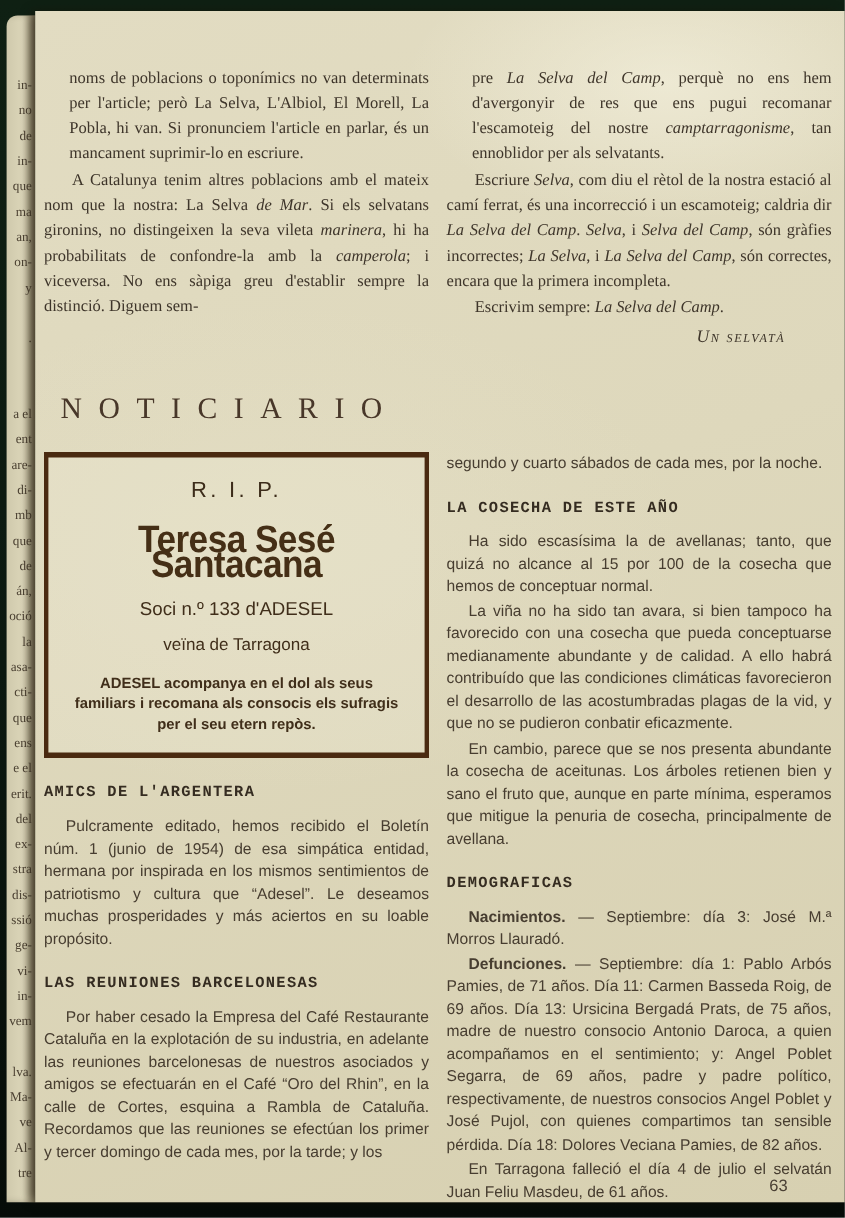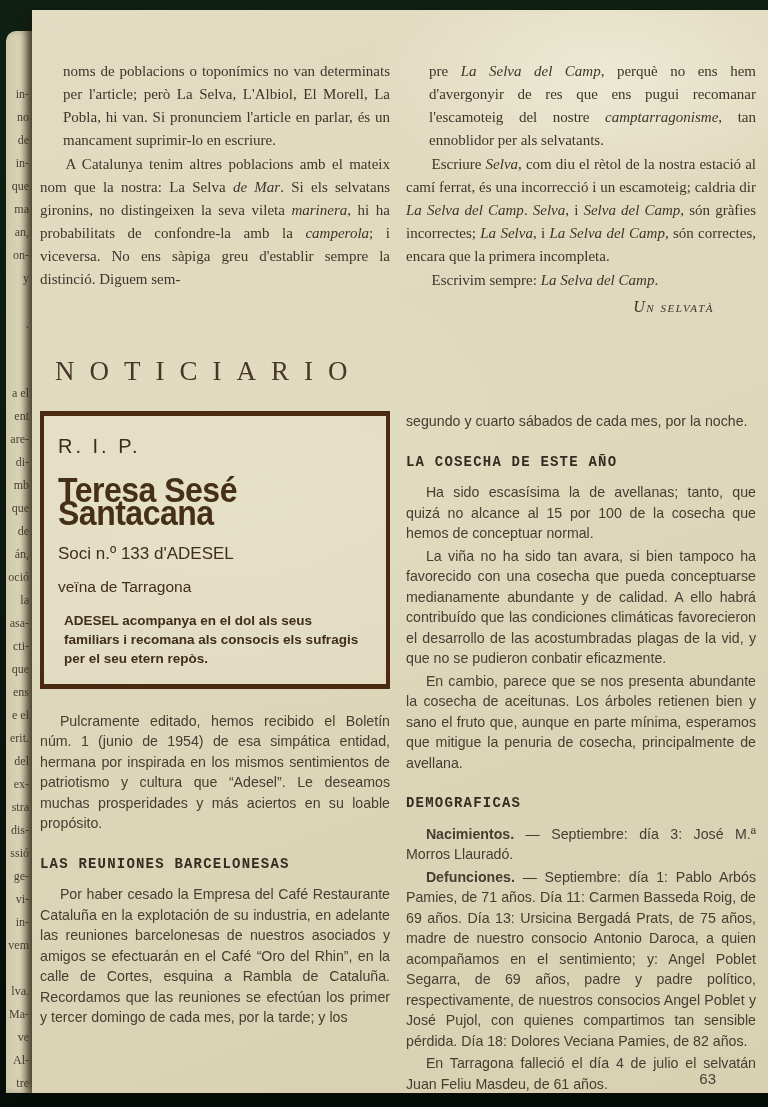--- a/index.html
+++ b/index.html
@@ -5,21 +5,21 @@
   html,body{margin:0;padding:0;}
   body{
     width:768px;height:1107px;position:relative;overflow:hidden;
     background:linear-gradient(180deg,#11american 0%,#0a150c 100%);
     background:linear-gradient(180deg,#0f2013 0%,#0b1810 55%,#060c08 100%);
     font-family:"Liberation Serif", serif;
   }
   .scan{position:absolute;inset:0;}
   
   .prev-page{
-    position:absolute;left:6px;top:31px;bottom:14px;width:26px;
+    position:absolute;left:6px;top:14px;bottom:14px;width:26px;
     background:linear-gradient(90deg,#cfc9ac 0%,#dbd5b8 55%,#c2bb9d 100%);
     border-top-left-radius:10px;
     box-shadow:inset -7px 0 8px -3px rgba(42,32,12,.55);
     overflow:hidden;
   }
   .fragments{position:absolute;top:52px;left:0;right:3px;text-align:right;color:#4b4132;}
   .frag{height:23px;line-height:23px;font-size:12px;white-space:nowrap;overflow:hidden;}
   
   .page{
     position:absolute;left:32px;top:10px;right:0;bottom:14px;overflow:hidden;
@@ -43,21 +43,21 @@
   }
   
   .noticiario{
     text-align:left;margin:38px 0 24px 0;
     font-size:27px;letter-spacing:15px;text-indent:15px;
     color:#483729;font-weight:400;
   }
   
   .obituary{
     border:4px solid #4a2a10;border-top-width:5px;border-bottom-width:5px;
-    padding:20px 14px 16px 14px;text-align:left;color:#402e1a;
+    padding:20px 14px 16px 14px;text-align:center;color:#402e1a;
     background:rgba(240,236,214,.25);
     margin-bottom:22px;
   }
   .obit-rip{font-size:20px;letter-spacing:3px;margin-bottom:24px;color:#3c2c1a;}
   .obit-name{
     font-family:"Liberation Sans", sans-serif;font-weight:700;
     font-size:32px;letter-spacing:-.5px;color:#452f16;margin-bottom:22px;
     transform:scaleY(1.08);
   }
   .obit-member{font-size:17px;margin-bottom:13px;}
@@ -161,20 +161,21 @@
 
           <div class="obituary">
             <div class="obit-rip">R. I. P.</div>
             <div class="obit-name">Teresa Sesé Santacana</div>
             <div class="obit-member">Soci n.º 133 d'ADESEL</div>
             <div class="obit-residence">veïna de Tarragona</div>
             <div class="obit-footer">ADESEL acompanya en el dol als seus familiars i recomana als consocis els sufragis per el seu etern repòs.</div>
           </div>
 
           <div class="section">
+            <h3>AMICS DE L'ARGENTERA</h3>
             <div>
                 <div class="para">Pulcramente editado, hemos recibido el Boletín núm. 1 (junio de 1954) de esa simpática entidad, hermana por inspirada en los mismos sentimientos de patriotismo y cultura que “Adesel”. Le deseamos muchas prosperidades y más aciertos en su loable propósito.</div>
               </div>
           </div>
 
           <div class="section">
             <h3>LAS REUNIONES BARCELONESAS</h3>
             <div>
                 <div class="para">Por haber cesado la Empresa del Café Restaurante Cataluña en la explotación de su industria, en adelante las reuniones barcelonesas de nuestros asociados y amigos se efectuarán en el Café “Oro del Rhin”, en la calle de Cortes, esquina a Rambla de Cataluña. Recordamos que las reuniones se efectúan los primer y tercer domingo de cada mes, por la tarde; y los</div>
               </div>

